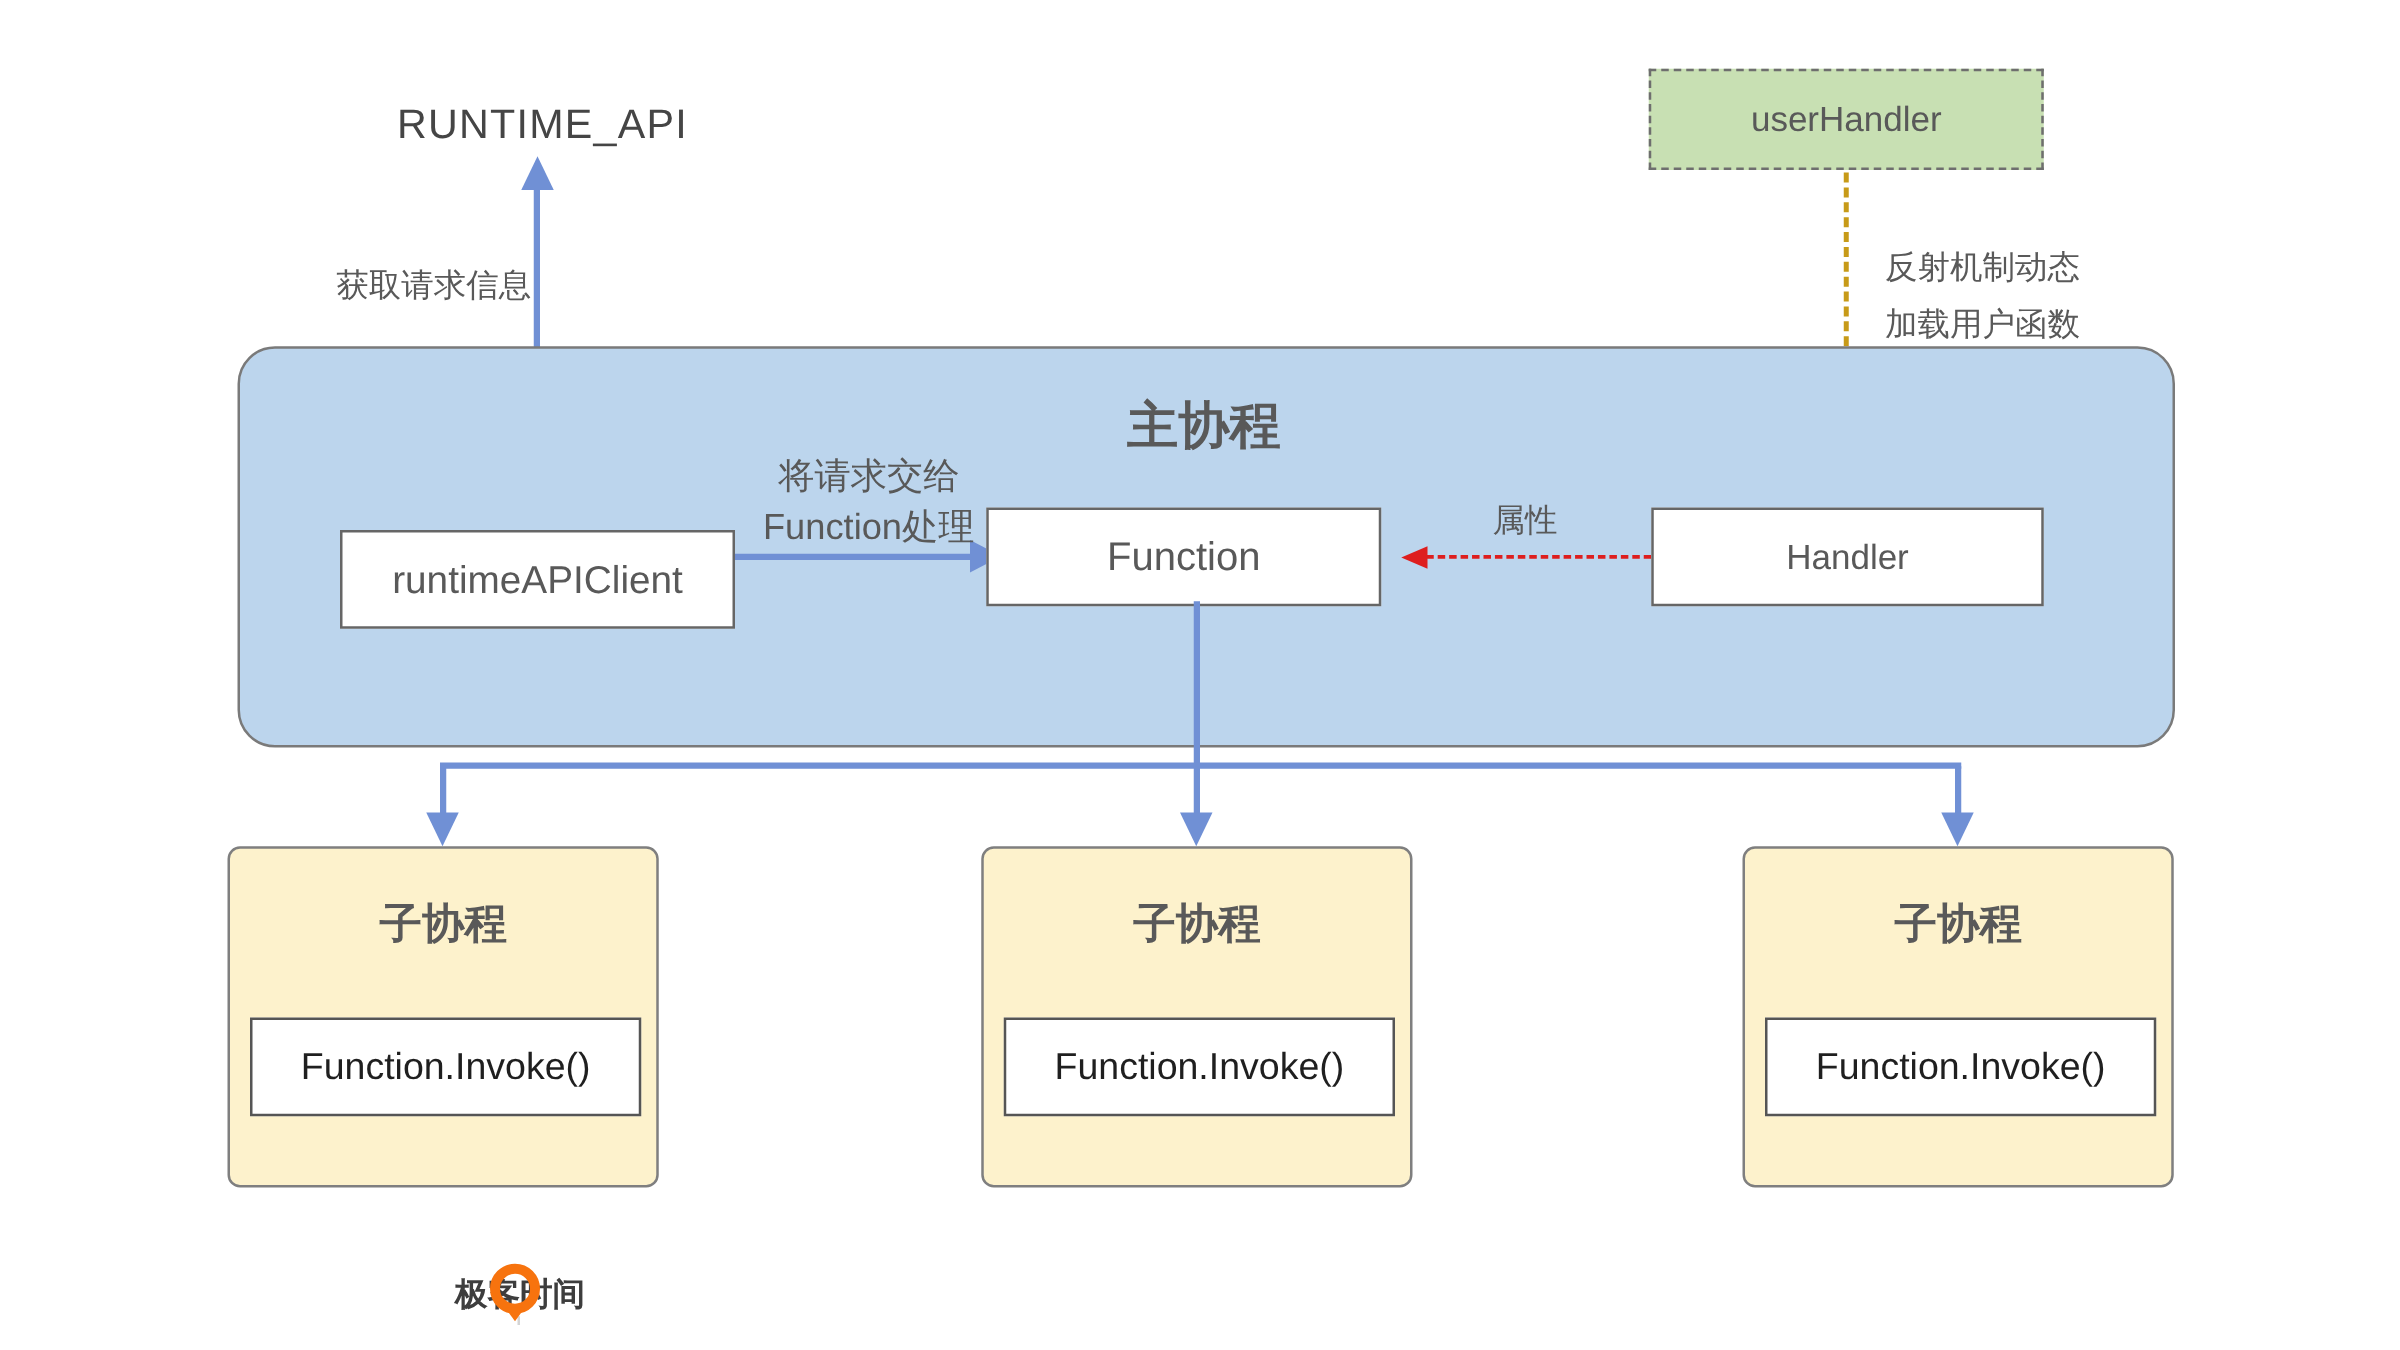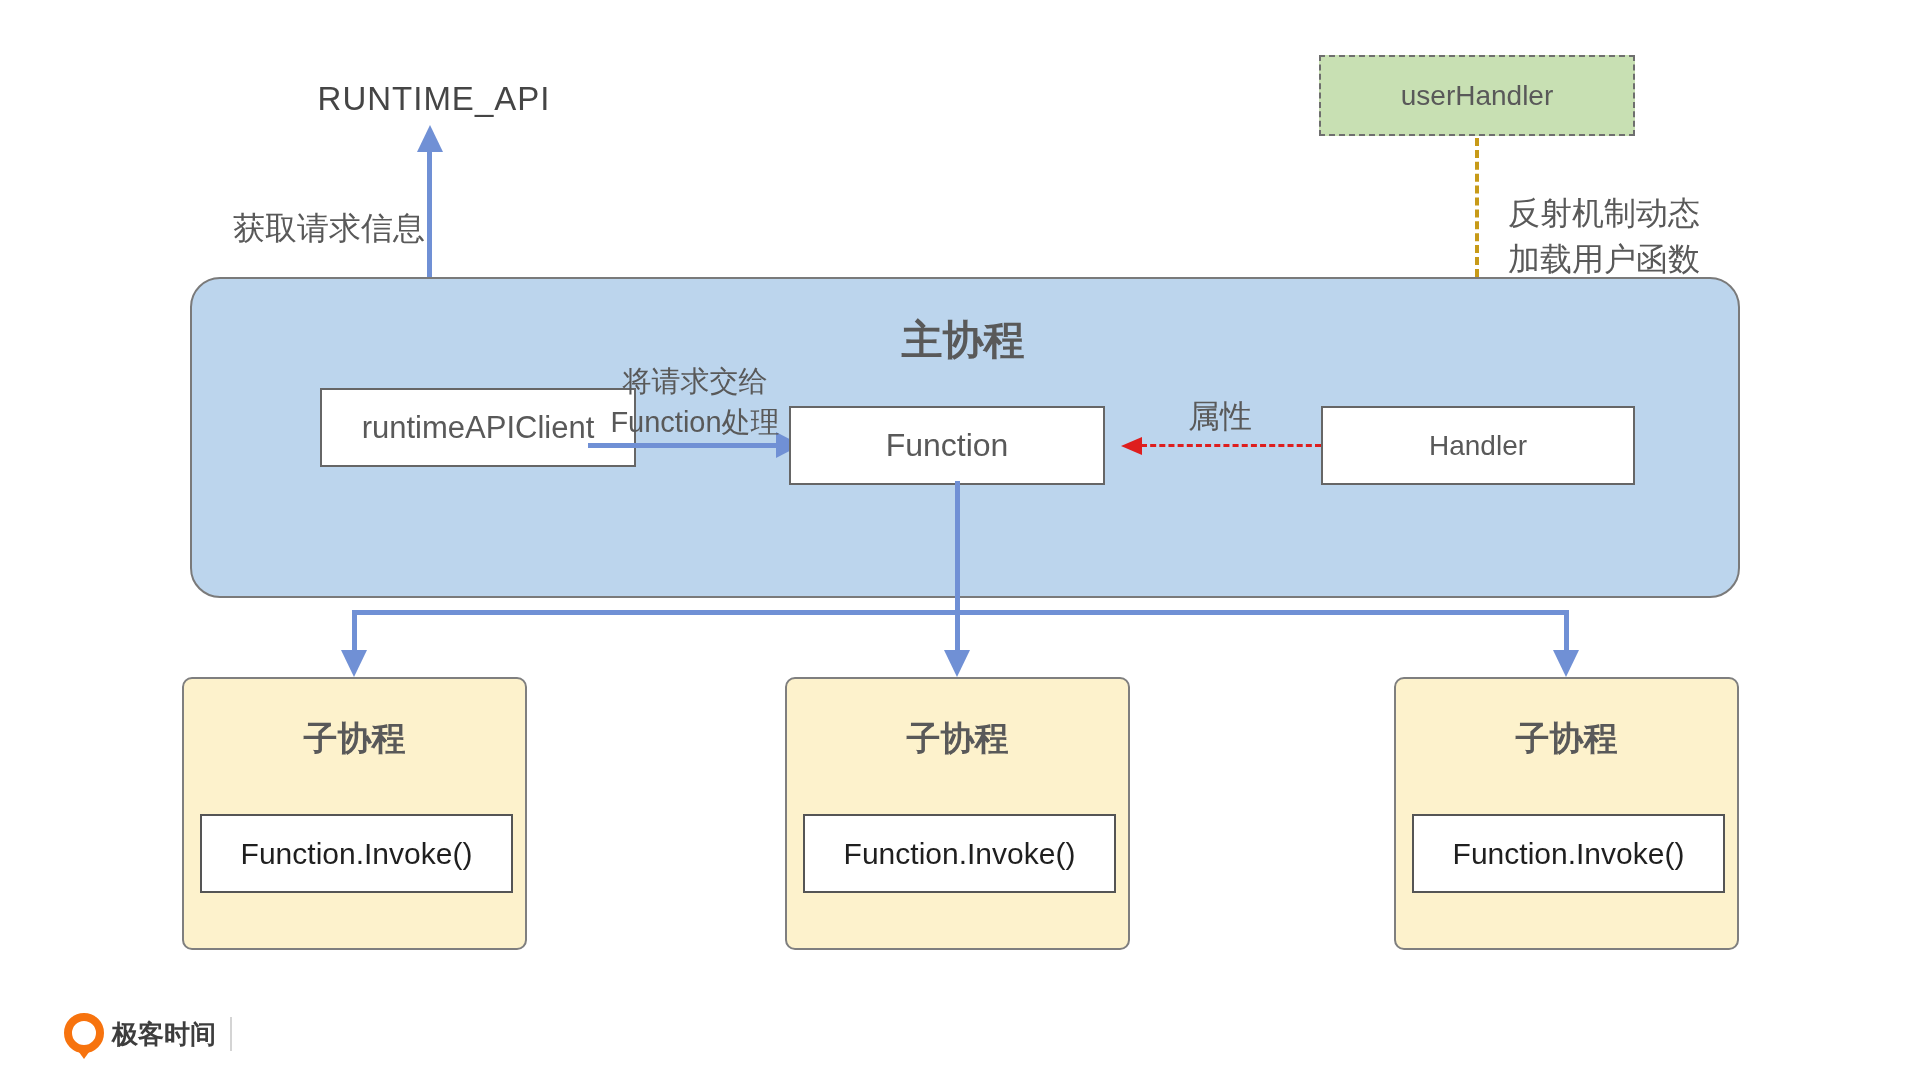--- a/index.html
+++ b/index.html
@@ -37,21 +37,21 @@
   .child-inner{
     position:absolute;left:16px;top:135px;width:309px;height:75px;
     background:#ffffff;border:2px solid #555555;font-size:30px;color:#1f1f1f;
   }
 
   .user-handler{
     background:var(--user_handler_fill);border:2px dashed #6e6e6e;
     font-size:28px;color:var(--label_gray);
   }
 
-  .diagram-label{font-size:32px;color:var(--label_gray);line-height:44px;}
+  .diagram-label{font-size:26px;color:var(--label_gray);line-height:44px;}
   .title-label{font-size:41px;font-weight:bold;color:var(--label_gray);}
 
   
   .blue-line{background:var(--arrow_blue);}
   
   .head-up{width:0;height:0;border-left:13px solid transparent;border-right:13px solid transparent;border-bottom:27px solid var(--arrow_blue);}
   .head-down-blue{width:0;height:0;border-left:13px solid transparent;border-right:13px solid transparent;border-top:27px solid var(--arrow_blue);}
   .head-right-blue{width:0;height:0;border-top:13px solid transparent;border-bottom:13px solid transparent;border-left:25px solid var(--arrow_blue);}
   .head-left-red{width:0;height:0;border-top:9px solid transparent;border-bottom:9px solid transparent;border-right:21px solid var(--arrow_red);}
   .head-down-gold{width:0;height:0;border-left:12px solid transparent;border-right:12px solid transparent;border-top:23px solid var(--arrow_gold);}
@@ -94,21 +94,21 @@
 
   <div class="abs diagram-label" style="left:1508px;top:190px;line-height:46px;">
     <div>反射机制动态</div>
     <div>加载用户函数</div>
   </div>
 
   <div class="abs main-container" style="left:190px;top:277px;width:1546px;height:317px;"></div>
 
   <div class="abs title-label center-text" style="left:863px;top:320px;width:200px;height:40px;">主协程</div>
 
-  <div class="abs node center-text" style="left:272px;top:388px;width:312px;height:75px;margin-left:48px;">runtimeAPIClient</div>
+  <div class="abs node center-text" style="left:272px;top:424px;width:312px;height:75px;">runtimeAPIClient</div>
 
   <div class="abs">
     <div class="abs blue-line" style="left:588px;top:443px;width:190px;height:5px;"></div>
     <div class="abs head-right-blue" style="left:776px;top:432px;"></div>
   </div>
 
   <div class="abs diagram-label" style="left:595px;top:361px;width:200px;text-align:center;line-height:41px;font-size:29px;">
     <div>将请求交给</div>
     <div>Function处理</div>
   </div>
@@ -146,21 +146,21 @@
   <div class="abs child-box" style="left:785px;top:677px;width:341px;height:269px;">
     <div class="center-text child-title" style="position:absolute;left:0;top:40px;width:100%;height:40px;">子协程</div>
     <div class="child-inner center-text">Function.Invoke()</div>
   </div>
 
   <div class="abs child-box" style="left:1394px;top:677px;width:341px;height:269px;">
     <div class="center-text child-title" style="position:absolute;left:0;top:40px;width:100%;height:40px;">子协程</div>
     <div class="child-inner center-text">Function.Invoke()</div>
   </div>
 
-  <div class="abs" style="left:64px;top:1008px;width:700px;height:52px;display:flex;align-items:center;">
+  <div class="abs" style="left:64px;top:1008px;width:700px;height:52px;display:flex;align-items:center;flex-direction:column;">
     <div style="position:relative;width:44px;height:48px;">
       <div class="logo-ring" style="position:absolute;left:0;top:3px;"></div>
       <div class="logo-tail" style="position:absolute;left:12px;top:38px;"></div>
     </div>
     <div class="brand-text" style="margin-left:4px;">极客时间</div>
     <div class="footer-sep" style="margin:0 12px 0 14px;"></div>
   </div>
 
 </div>
 

